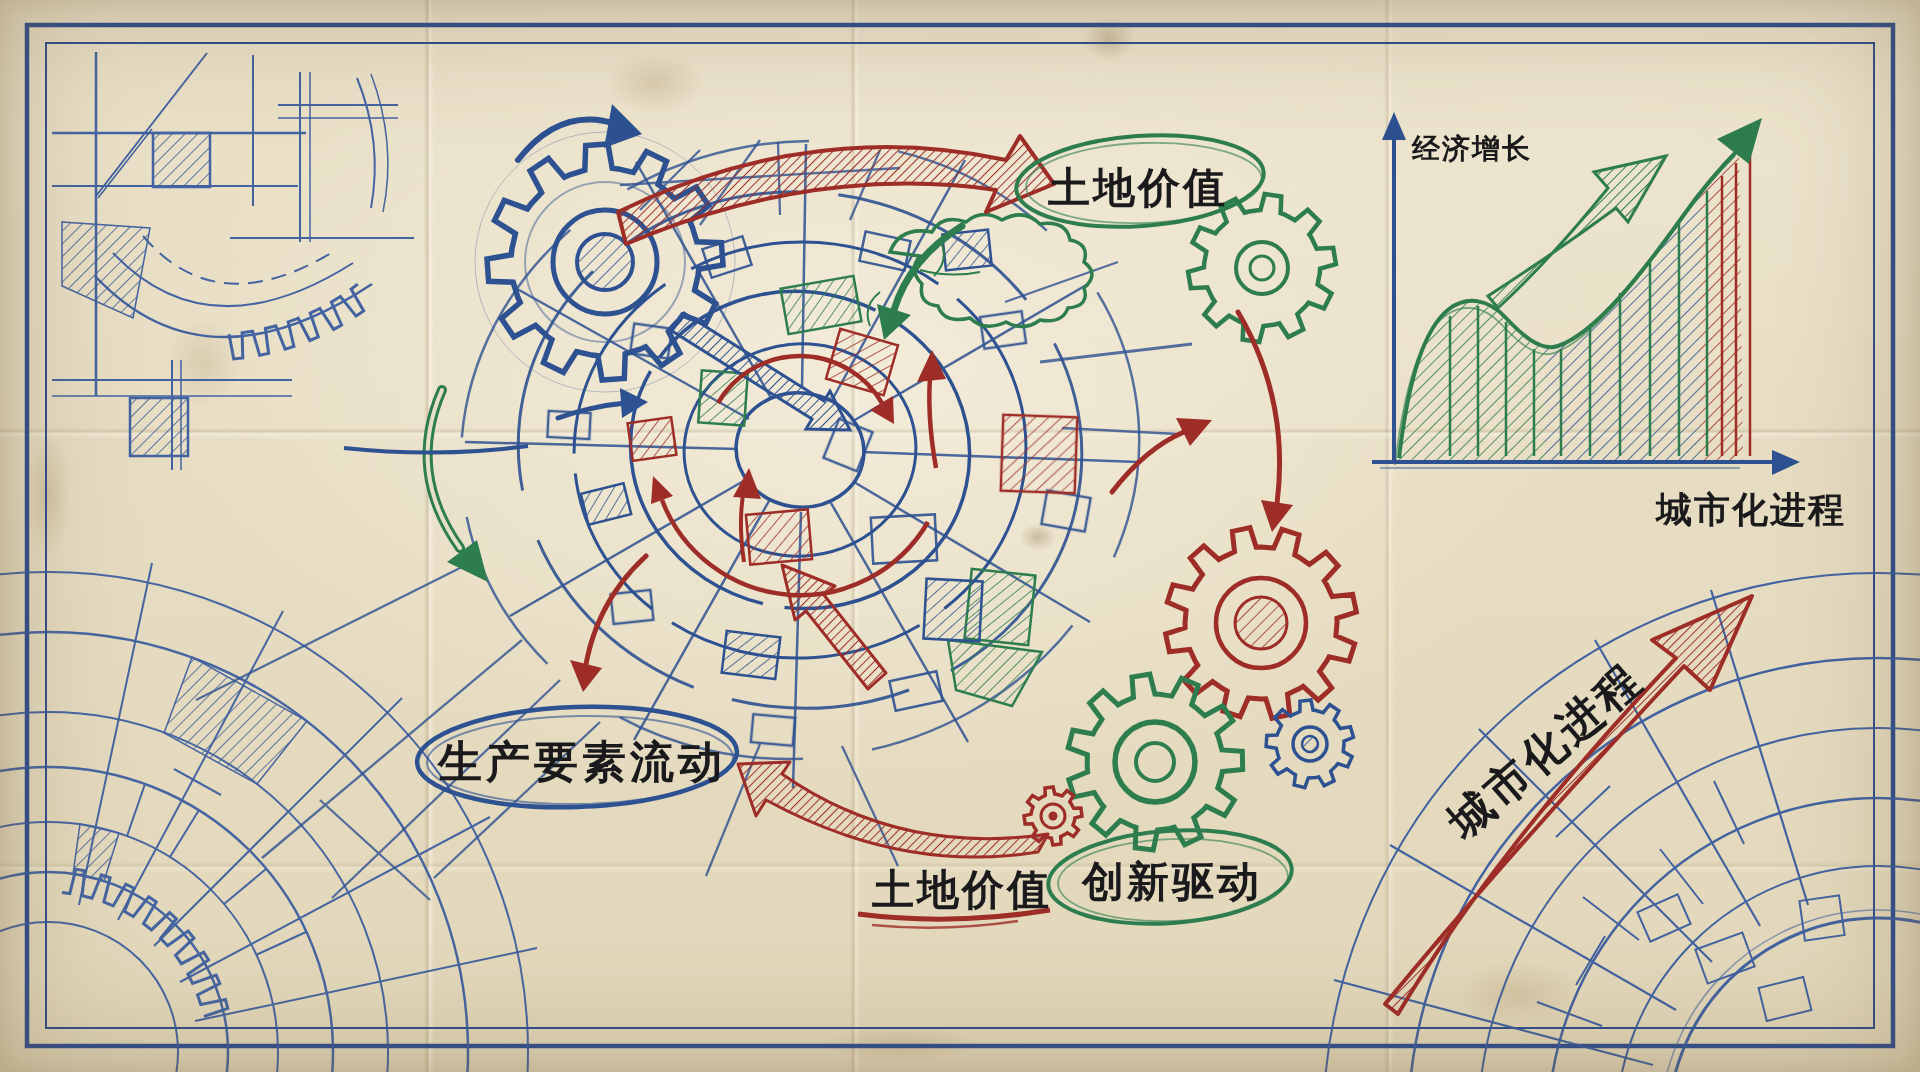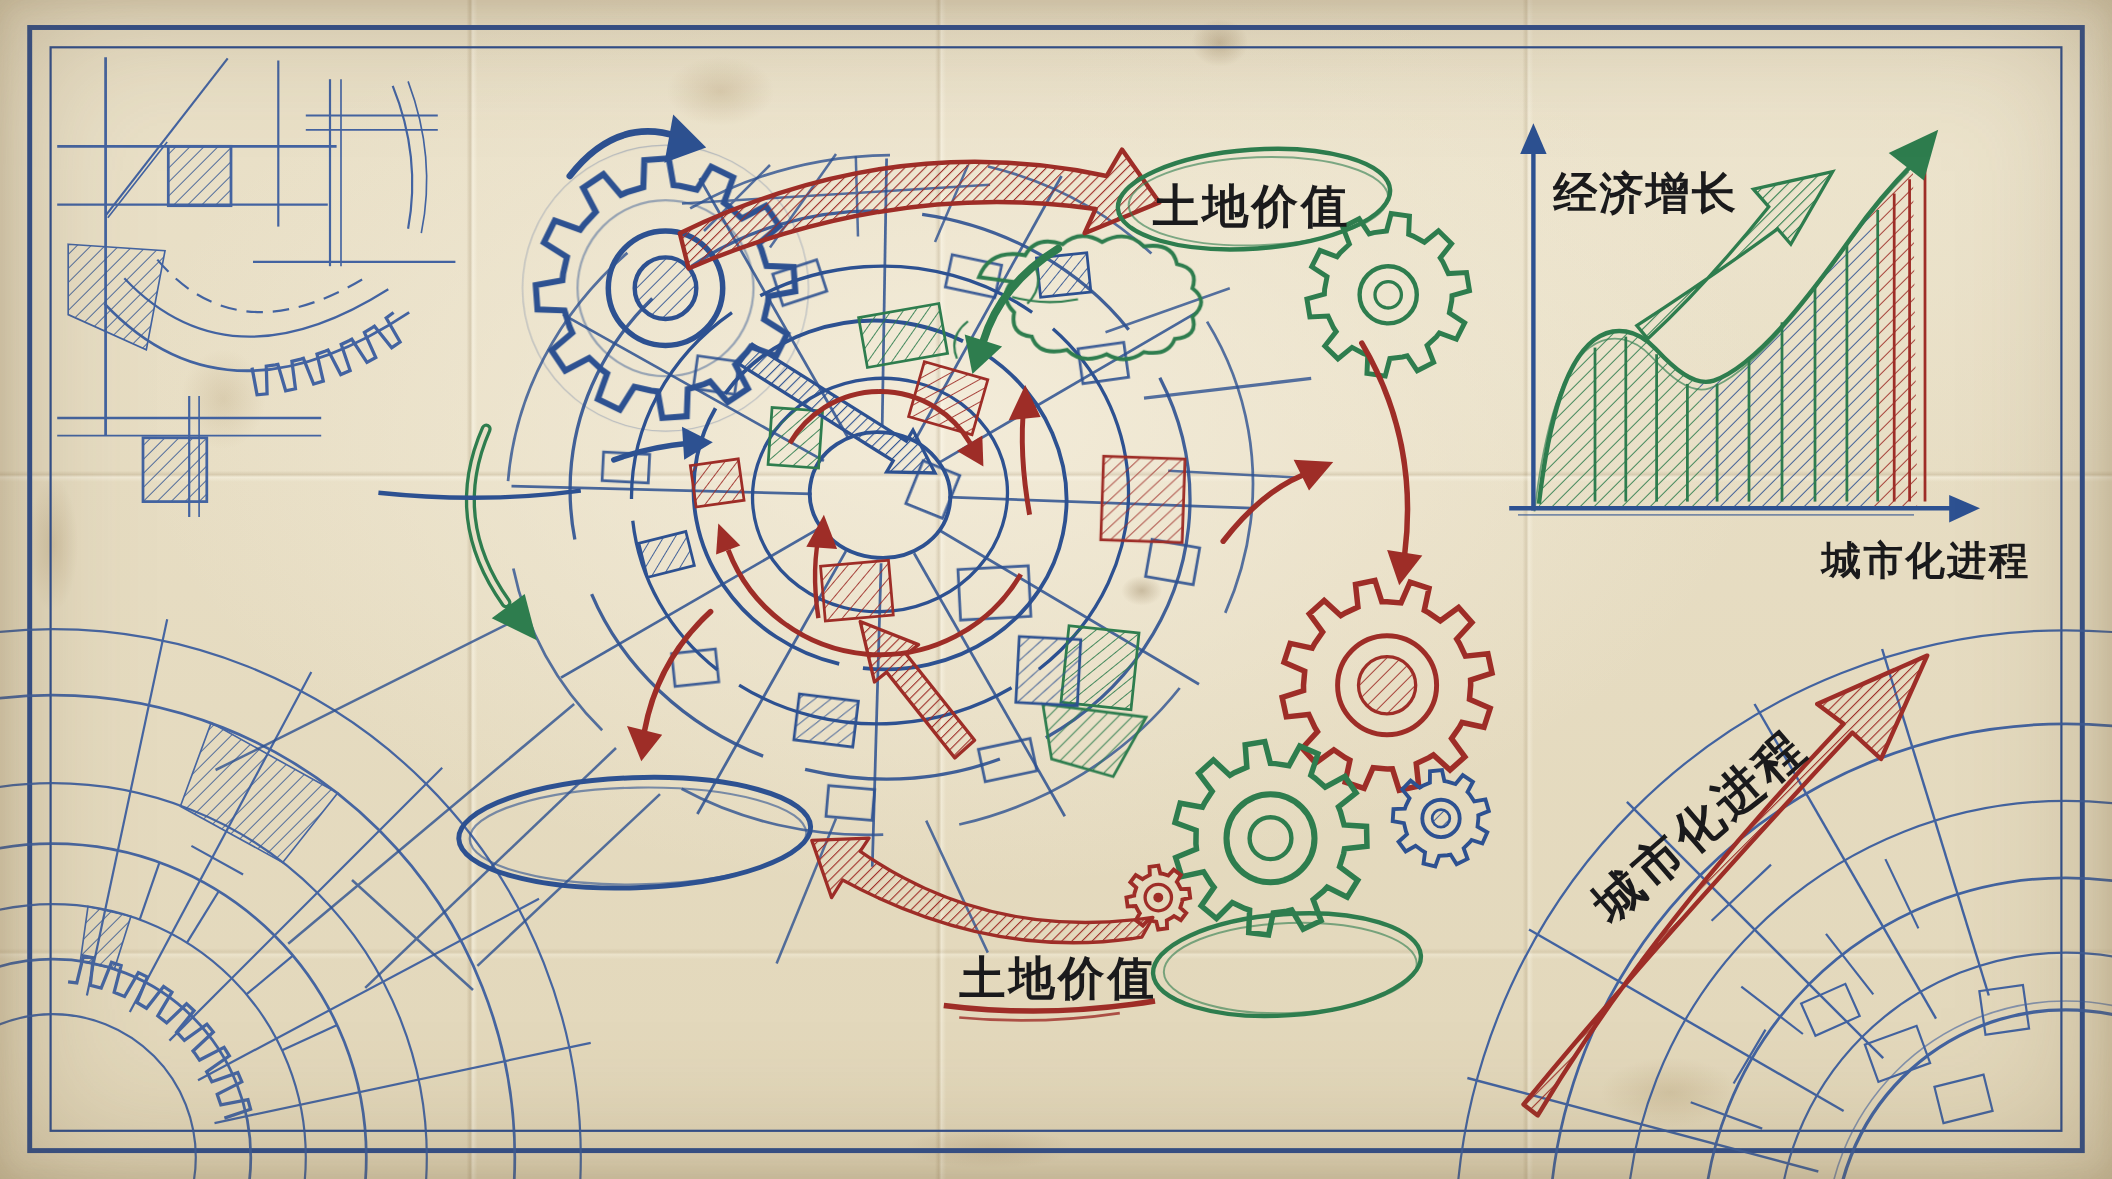--- a/index.html
+++ b/index.html
@@ -336,19 +336,21 @@
       <ellipse cx="577" cy="757" rx="160" ry="50" stroke="#2d5191" stroke-width="4.5" transform="rotate(-2 577 757)"></ellipse>
       <ellipse cx="580" cy="760" rx="153" ry="44" stroke="#2d5191" stroke-width="2" opacity=".6" transform="rotate(-1 580 760)"></ellipse>
       <ellipse cx="1170" cy="877" rx="122" ry="46" stroke="#2e7d4e" stroke-width="4" transform="rotate(-4 1170 877)"></ellipse>
       <ellipse cx="1173" cy="880" rx="115" ry="41" stroke="#2e7d4e" stroke-width="1.8" opacity=".6" transform="rotate(-2 1173 880)"></ellipse>
       <path d="M 858,914 Q 952,926 1050,910" stroke="#9e2d27" stroke-width="5"></path>
       <path d="M 872,925 Q 944,932 1018,921" stroke="#9e2d27" stroke-width="2.5" opacity=".8"></path>
     </g>
   </svg>
 
   <div class="label" style="left:1048px;top:160px;font-size:42px;">土地价值</div>
-  <div class="label" style="left:1412px;top:148px;font-size:40px;letter-spacing:2px;">经济增长</div>
+  <div class="label" style="left:1412px;top:130px;font-size:28px;letter-spacing:2px;">经济增长</div>
   <div class="label" style="left:1656px;top:486px;font-size:36px;letter-spacing:2px;">城市化进程</div>
+  <div class="label" style="left:438px;top:733px;font-size:44px;letter-spacing:4px;">生产要素流动</div>
   <div class="label" style="left:872px;top:862px;font-size:42px;">土地价值</div>
+  <div class="label" style="left:1082px;top:854px;font-size:42px;">创新驱动</div>
   <div class="label" style="left:1455px;top:800px;font-size:44px;letter-spacing:4px;transform:rotate(-41deg);transform-origin:left center;">城市化进程</div>
 
   <div class="vignette"></div>
 </div>
 
 </body></html>

